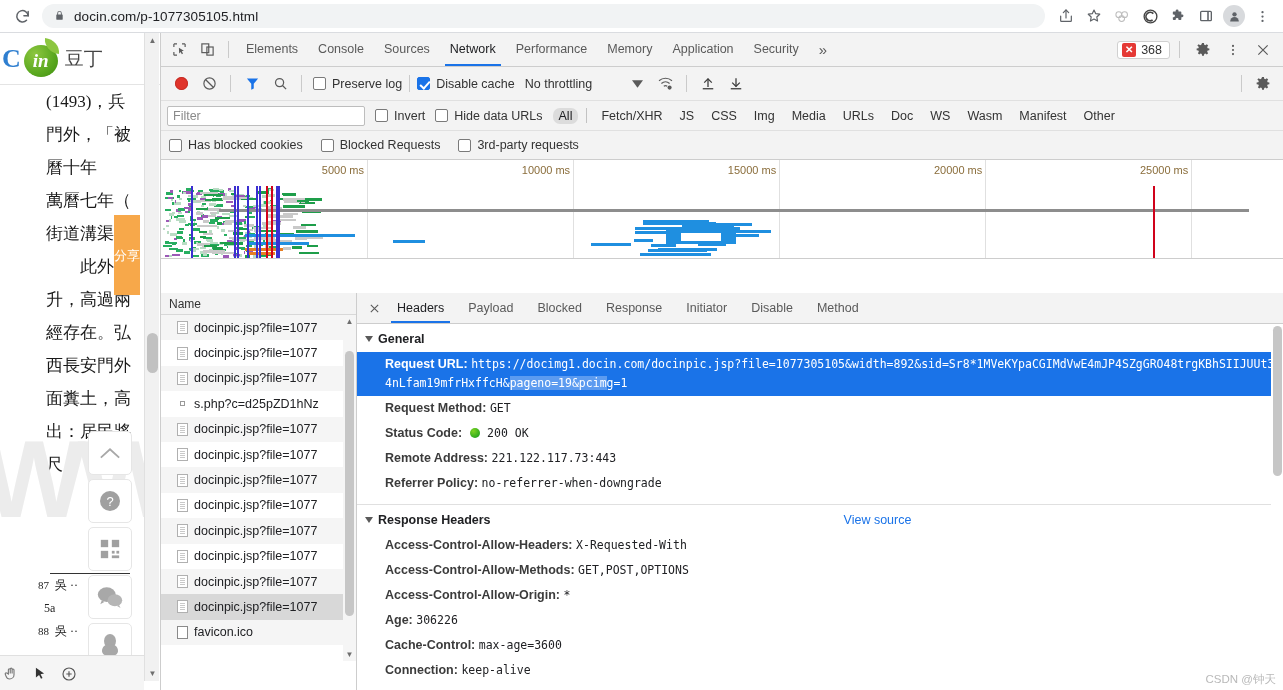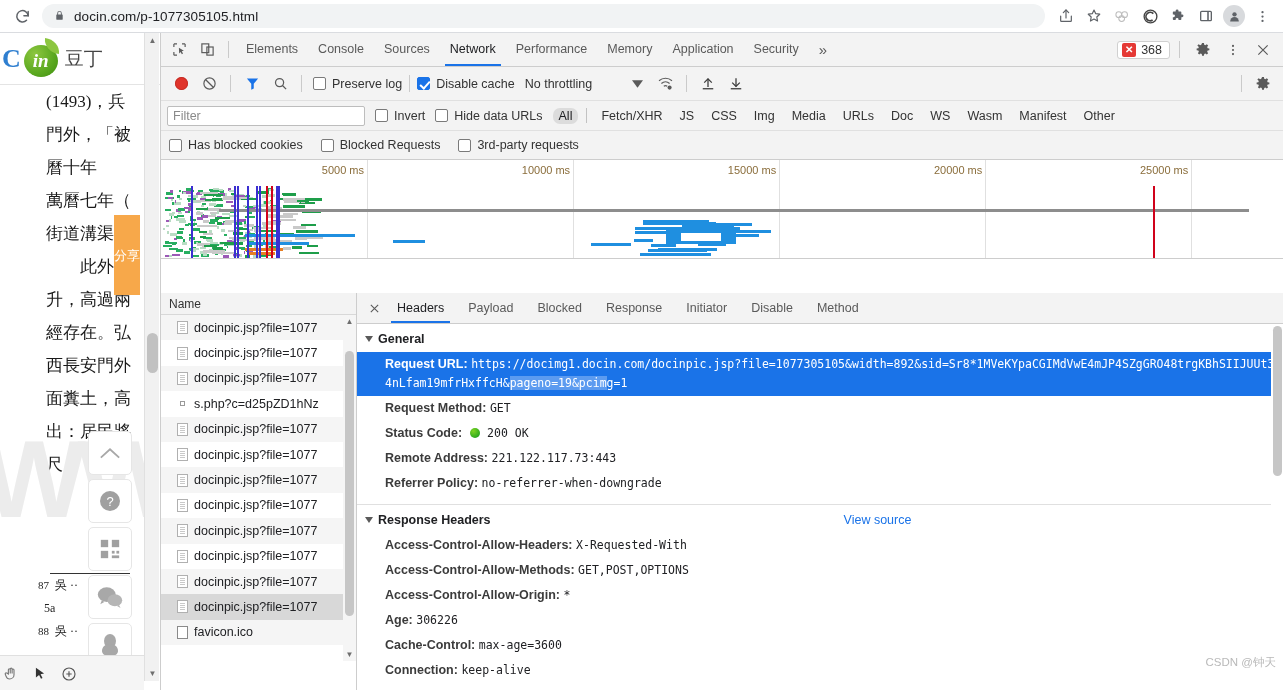--- a/index.html
+++ b/index.html
@@ -307,21 +307,21 @@
   }
   .sec-divider { height:1px; background:#e0e0e0; margin:8px 0 0 0; }
   .det-scroll {
     position:absolute; right:0; top:31px; width:13px; bottom:0; background:#fff;
   }
   .det-scroll .thumb {
     position:absolute; left:2px; top:2px; width:9px; height:150px;
     background:#c6c6c6; border-radius:5px;
   }
   .watermark-csdn {
-    position:absolute; right:7px; bottom:20px; font-size:11.5px; color:#b9b9b9;
+    position:absolute; right:7px; bottom:3px; font-size:11.5px; color:#b9b9b9;
     font-family:"Liberation Sans", sans-serif;
   }
 </style>
 </head>
 <body>
 
 <div class="page">
 
   <div class="browser-bar">
     <div class="reload-btn">

